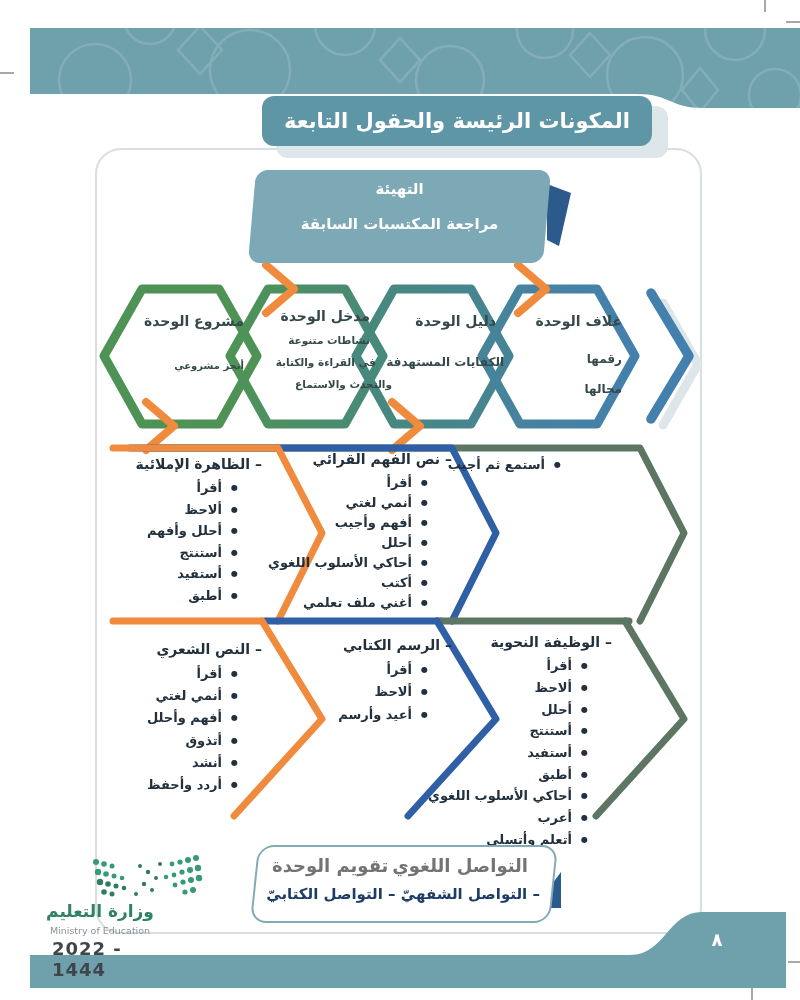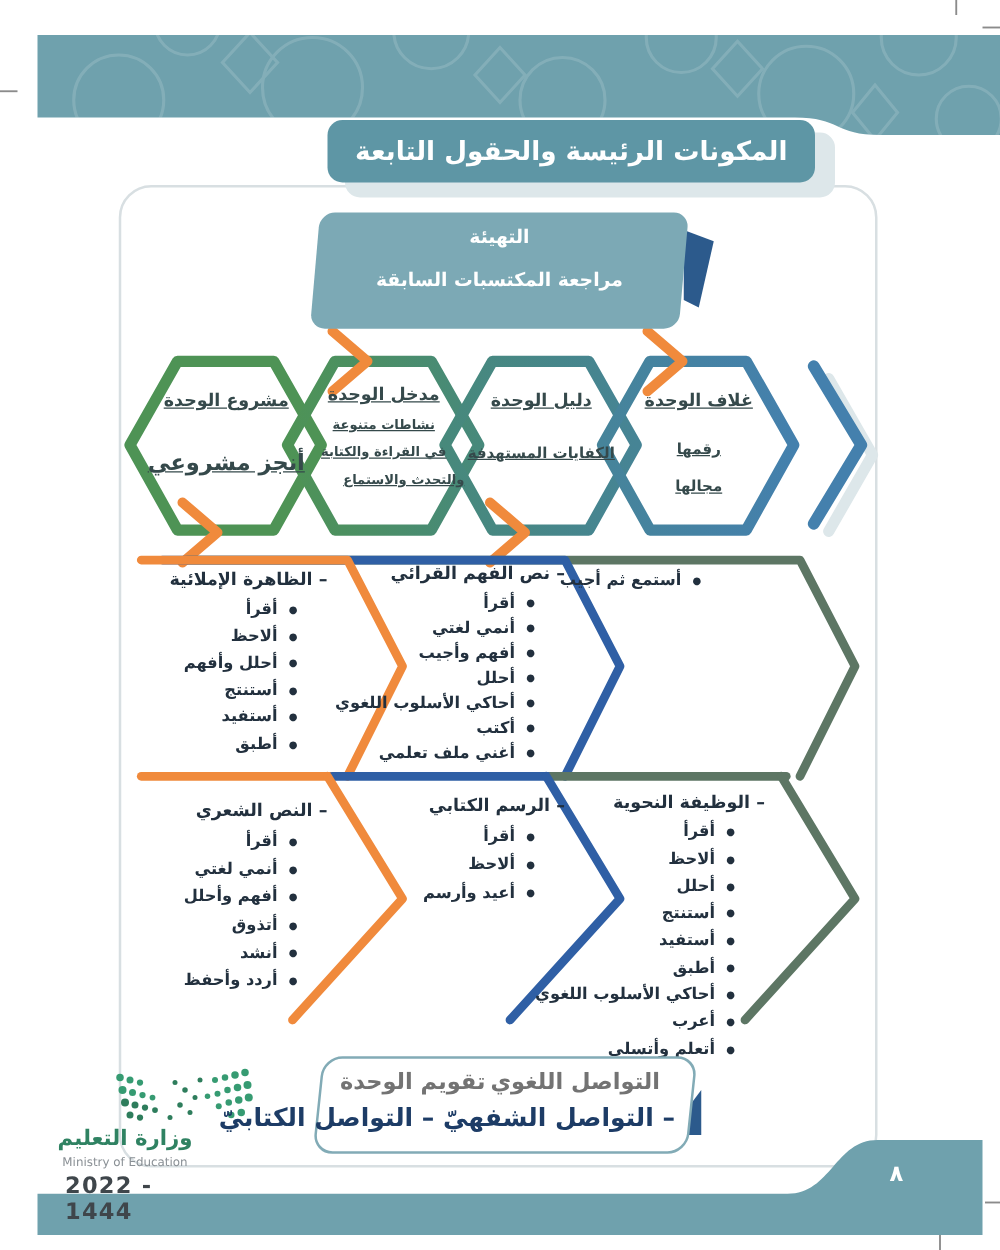--- a/index.html
+++ b/index.html
@@ -13,34 +13,34 @@
   
   .card{position:absolute;left:95px;top:148px;width:603px;height:782px;background:#ffffff;
     border:2px solid #D8DFE2;border-radius:26px;}
   
   .banner{position:absolute;left:252px;top:170px;width:295px;height:93px;background:#7CA9B5;
     border-radius:12px;transform:skewX(-5deg);}
   .banner-text{position:absolute;left:252px;top:180px;width:295px;text-align:center;
     color:#ffffff;font-weight:bold;font-size:15px;direction:rtl;}
   .banner-text .l2{margin-top:17px;}
   
-  .hexline{position:absolute;text-align:center;direction:rtl;color:#35494B;font-weight:bold;text-decoration:underline;}
+  .hexline{position:absolute;direction:rtl;color:#35494B;font-weight:bold;}
   
   .sec{position:absolute;width:230px;direction:rtl;text-align:right;white-space:nowrap;color:#22303E;}
   .sec-title{font-size:14px;font-weight:bold;height:18px;line-height:18px;margin-bottom:4px;}
   .sec-title .dash{margin-left:5px;}
   .sec-items{padding-right:24px;}
   .sec-item{display:flex;align-items:center;font-weight:bold;font-size:13px;height:var(--rh,21px);}
   .sec-item .bullet{font-size:8px;margin-left:9px;flex:none;}
   
   .eval-box{position:absolute;left:254px;top:845px;width:296px;height:74px;background:#ffffff;
     border:2px solid #82ABB6;border-radius:16px;transform:skewX(-6deg);}
   .eval-heading{position:absolute;top:856px;height:20px;line-height:20px;font-size:18px;
     font-weight:bold;color:#737373;direction:rtl;white-space:nowrap;}
-  .eval-detail{position:absolute;top:883px;height:22px;line-height:22px;font-size:20px;
+  .eval-detail{position:absolute;top:883px;height:22px;line-height:22px;font-size:15px;
     font-weight:bold;color:#1D3C66;direction:rtl;white-space:nowrap;}
   
   .ministry-ar{position:absolute;left:30px;top:901px;width:140px;text-align:center;
     color:#2F8262;font-size:17px;font-weight:bold;direction:rtl;}
   .ministry-en{position:absolute;left:30px;top:925px;width:140px;text-align:center;
     color:#8A9095;font-size:9.5px;}
   .edition{position:absolute;left:52px;top:938px;width:130px;text-align:left;
     color:#3F464B;font-size:18px;font-weight:bold;letter-spacing:1px;direction:ltr;}
   .page-num{position:absolute;left:700px;top:926px;width:34px;height:28px;line-height:28px;
     text-align:center;color:#ffffff;font-size:18px;font-weight:bold;}
@@ -194,21 +194,21 @@
 
   <div class="hexline" style="left:370px;top:313px;width:126px;font-size:14px">دليل الوحدة</div>
   <div class="hexline" style="left:362px;top:355px;width:142px;font-size:12px">الكفايات المستهدفة</div>
 
   <div class="hexline" style="left:244px;top:308px;width:126px;font-size:14px">مدخل الوحدة</div>
   <div class="hexline" style="left:244px;top:334px;width:126px;font-size:10.5px">نشاطات متنوعة</div>
   <div class="hexline" style="left:238px;top:356px;width:138px;font-size:10.5px">في القراءة والكتابة</div>
   <div class="hexline" style="left:254px;top:378px;width:138px;font-size:10.5px">والتحدث والاستماع</div>
 
   <div class="hexline" style="left:118px;top:313px;width:126px;font-size:14px">مشروع الوحدة</div>
-  <div class="hexline" style="left:118px;top:360px;width:126px;font-size:18px">أنجز مشروعي</div>
+  <div class="hexline" style="left:118px;top:360px;width:126px;font-size:10px">أنجز مشروعي</div>
 
   <div class="sec" style="top:452px;right:215px">
     <div class="sec-items" style="--rh:24px">
       <div class="sec-item">
           <span class="bullet">●</span>
           <span>أستمع ثم أجيب</span>
         </div>
     </div>
   </div>
 

